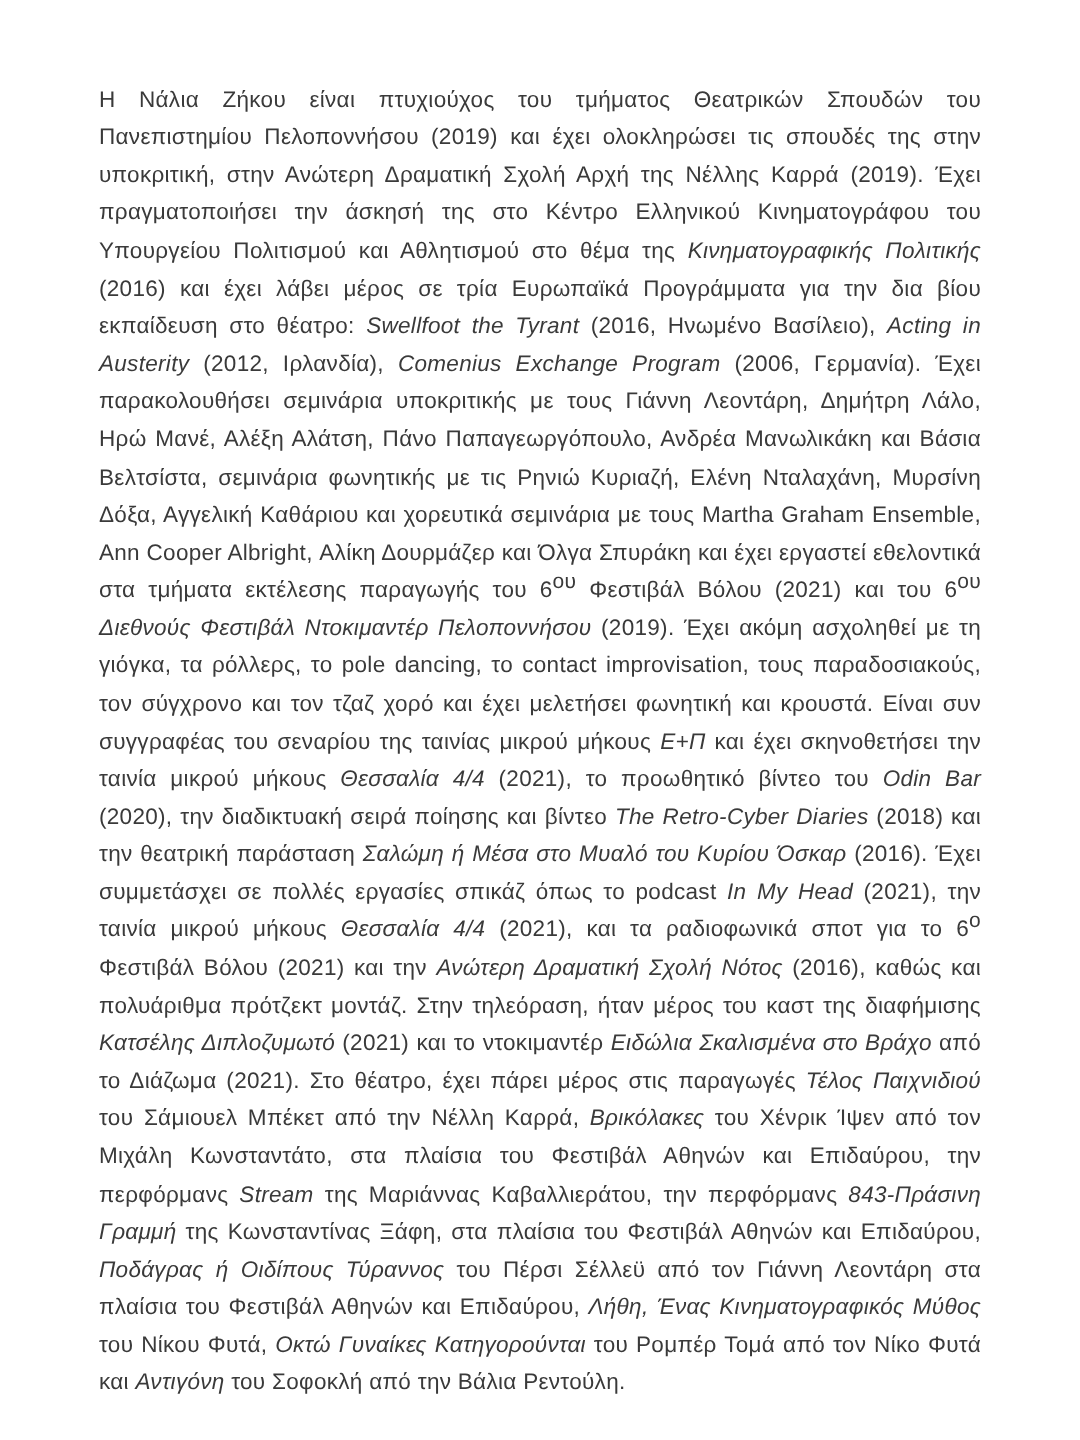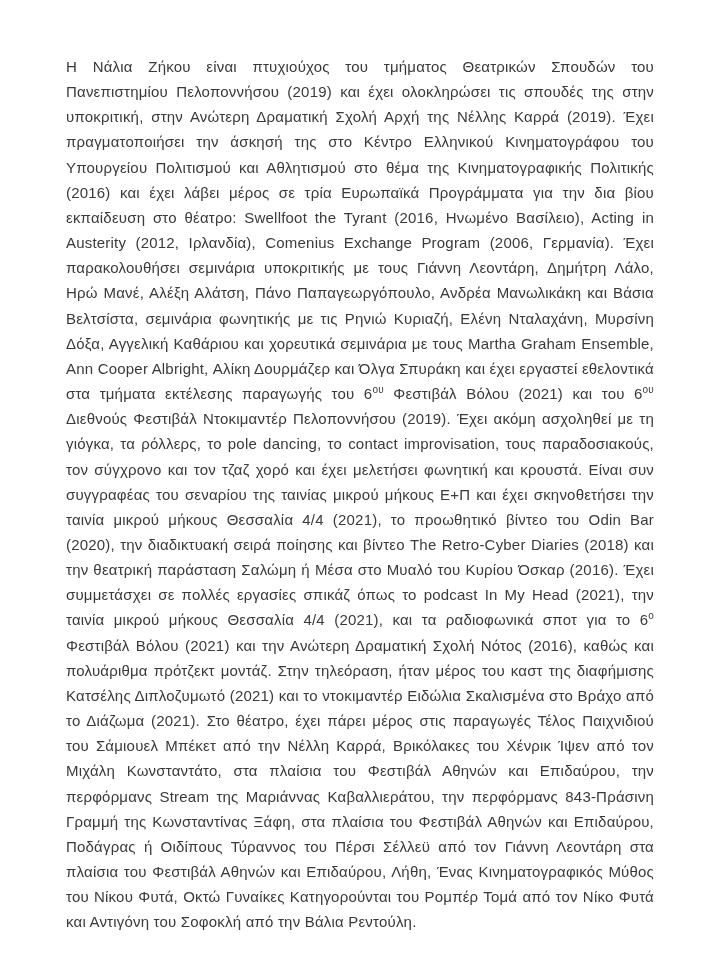--- a/index.html
+++ b/index.html
@@ -25,23 +25,24 @@
     font-size: 15px;
     font-weight: 400;
     line-height: 25.15px;
     letter-spacing: 0.2px;
     text-align: justify;
     text-justify: inter-word;
     -webkit-hyphens: none;
     hyphens: none;
   }
   .bio .run-italic {
+    font-style: italic;
   }
   .bio sup {
-    font-size: 10px;
+    font-size: 14px;
     line-height: 0;
     vertical-align: super;
   }
 </style>
 </head>
 <body>
 
 <div class="page">
   <p class="bio"><span>Η Νάλια Ζήκου είναι πτυχιούχος του τμήματος Θεατρικών Σπουδών του Πανεπιστημίου Πελοποννήσου (2019) και έχει ολοκληρώσει τις σπουδές της στην υποκριτική, στην Ανώτερη Δραματική Σχολή Αρχή της Νέλλης Καρρά (2019). Έχει πραγματοποιήσει την άσκησή της στο Κέντρο Ελληνικού Κινηματογράφου του Υπουργείου Πολιτισμού και Αθλητισμού στο θέμα της </span><span class="run-italic">Κινηματογραφικής Πολιτικής</span><span> (2016) και έχει λάβει μέρος σε τρία Ευρωπαϊκά Προγράμματα για την δια βίου εκπαίδευση στο θέατρο: </span><span class="run-italic">Swellfoot the Tyrant</span><span> (2016, Ηνωμένο Βασίλειο), </span><span class="run-italic">Acting in Austerity</span><span> (2012, Ιρλανδία), </span><span class="run-italic">Comenius Exchange Program</span><span> (2006, Γερμανία). Έχει παρακολουθήσει σεμινάρια υποκριτικής με τους Γιάννη Λεοντάρη, Δημήτρη Λάλο, Ηρώ Μανέ, Αλέξη Αλάτση, Πάνο Παπαγεωργόπουλο, Ανδρέα Μανωλικάκη και Βάσια Βελτσίστα, σεμινάρια φωνητικής με τις Ρηνιώ Κυριαζή, Ελένη Νταλαχάνη, Μυρσίνη Δόξα, Αγγελική Καθάριου και χορευτικά σεμινάρια με τους Martha Graham Ensemble, Ann Cooper Albright, Αλίκη Δουρμάζερ και Όλγα Σπυράκη και έχει εργαστεί εθελοντικά στα τμήματα εκτέλεσης παραγωγής του 6</span><sup>ου</sup><span> Φεστιβάλ Βόλου (2021) και του 6</span><sup>ου</sup><span> </span><span class="run-italic">Διεθνούς Φεστιβάλ Ντοκιμαντέρ Πελοποννήσου</span><span> (2019). Έχει ακόμη ασχοληθεί με τη γιόγκα, τα ρόλλερς, το pole dancing, το contact improvisation, τους παραδοσιακούς, τον σύγχρονο και τον τζαζ χορό και έχει μελετήσει φωνητική και κρουστά. Είναι συν συγγραφέας του σεναρίου της ταινίας μικρού μήκους </span><span class="run-italic">Ε+Π</span><span> και έχει σκηνοθετήσει την ταινία μικρού μήκους </span><span class="run-italic">Θεσσαλία 4/4</span><span> (2021), το προωθητικό βίντεο του </span><span class="run-italic">Odin Bar</span><span> (2020), την διαδικτυακή σειρά ποίησης και βίντεο </span><span class="run-italic">The Retro-Cyber Diaries</span><span> (2018) και την θεατρική παράσταση </span><span class="run-italic">Σαλώμη ή Μέσα στο Μυαλό του Κυρίου Όσκαρ</span><span> (2016). Έχει συμμετάσχει σε πολλές εργασίες σπικάζ όπως το podcast </span><span class="run-italic">In My Head</span><span> (2021), την ταινία μικρού μήκους </span><span class="run-italic">Θεσσαλία 4/4</span><span> (2021), και τα ραδιοφωνικά σποτ για το 6</span><sup>ο</sup><span> Φεστιβάλ Βόλου (2021) και την </span><span class="run-italic">Ανώτερη Δραματική Σχολή Νότος</span><span> (2016), καθώς και πολυάριθμα πρότζεκτ μοντάζ. Στην τηλεόραση, ήταν μέρος του καστ της διαφήμισης </span><span class="run-italic">Κατσέλης Διπλοζυμωτό</span><span> (2021) και το ντοκιμαντέρ </span><span class="run-italic">Ειδώλια Σκαλισμένα στο Βράχο</span><span> από το Διάζωμα (2021). Στο θέατρο, έχει πάρει μέρος στις παραγωγές </span><span class="run-italic">Τέλος Παιχνιδιού</span><span> του Σάμιουελ Μπέκετ από την Νέλλη Καρρά, </span><span class="run-italic">Βρικόλακες</span><span> του Χένρικ Ίψεν από τον Μιχάλη Κωνσταντάτο, στα πλαίσια του Φεστιβάλ Αθηνών και Επιδαύρου, την περφόρμανς </span><span class="run-italic">Stream</span><span> της Μαριάννας Καβαλλιεράτου, την περφόρμανς </span><span class="run-italic">843-Πράσινη Γραμμή</span><span> της Κωνσταντίνας Ξάφη, στα πλαίσια του Φεστιβάλ Αθηνών και Επιδαύρου, </span><span class="run-italic">Ποδάγρας ή Οιδίπους Τύραννος</span><span> του Πέρσι Σέλλεϋ από τον Γιάννη Λεοντάρη στα πλαίσια του Φεστιβάλ Αθηνών και Επιδαύρου, </span><span class="run-italic">Λήθη, Ένας Κινηματογραφικός Μύθος</span><span> του Νίκου Φυτά, </span><span class="run-italic">Οκτώ Γυναίκες Κατηγορούνται</span><span> του Ρομπέρ Τομά από τον Νίκο Φυτά και </span><span class="run-italic">Αντιγόνη</span><span> του Σοφοκλή από την Βάλια Ρεντούλη.</span></p>
 </div>

